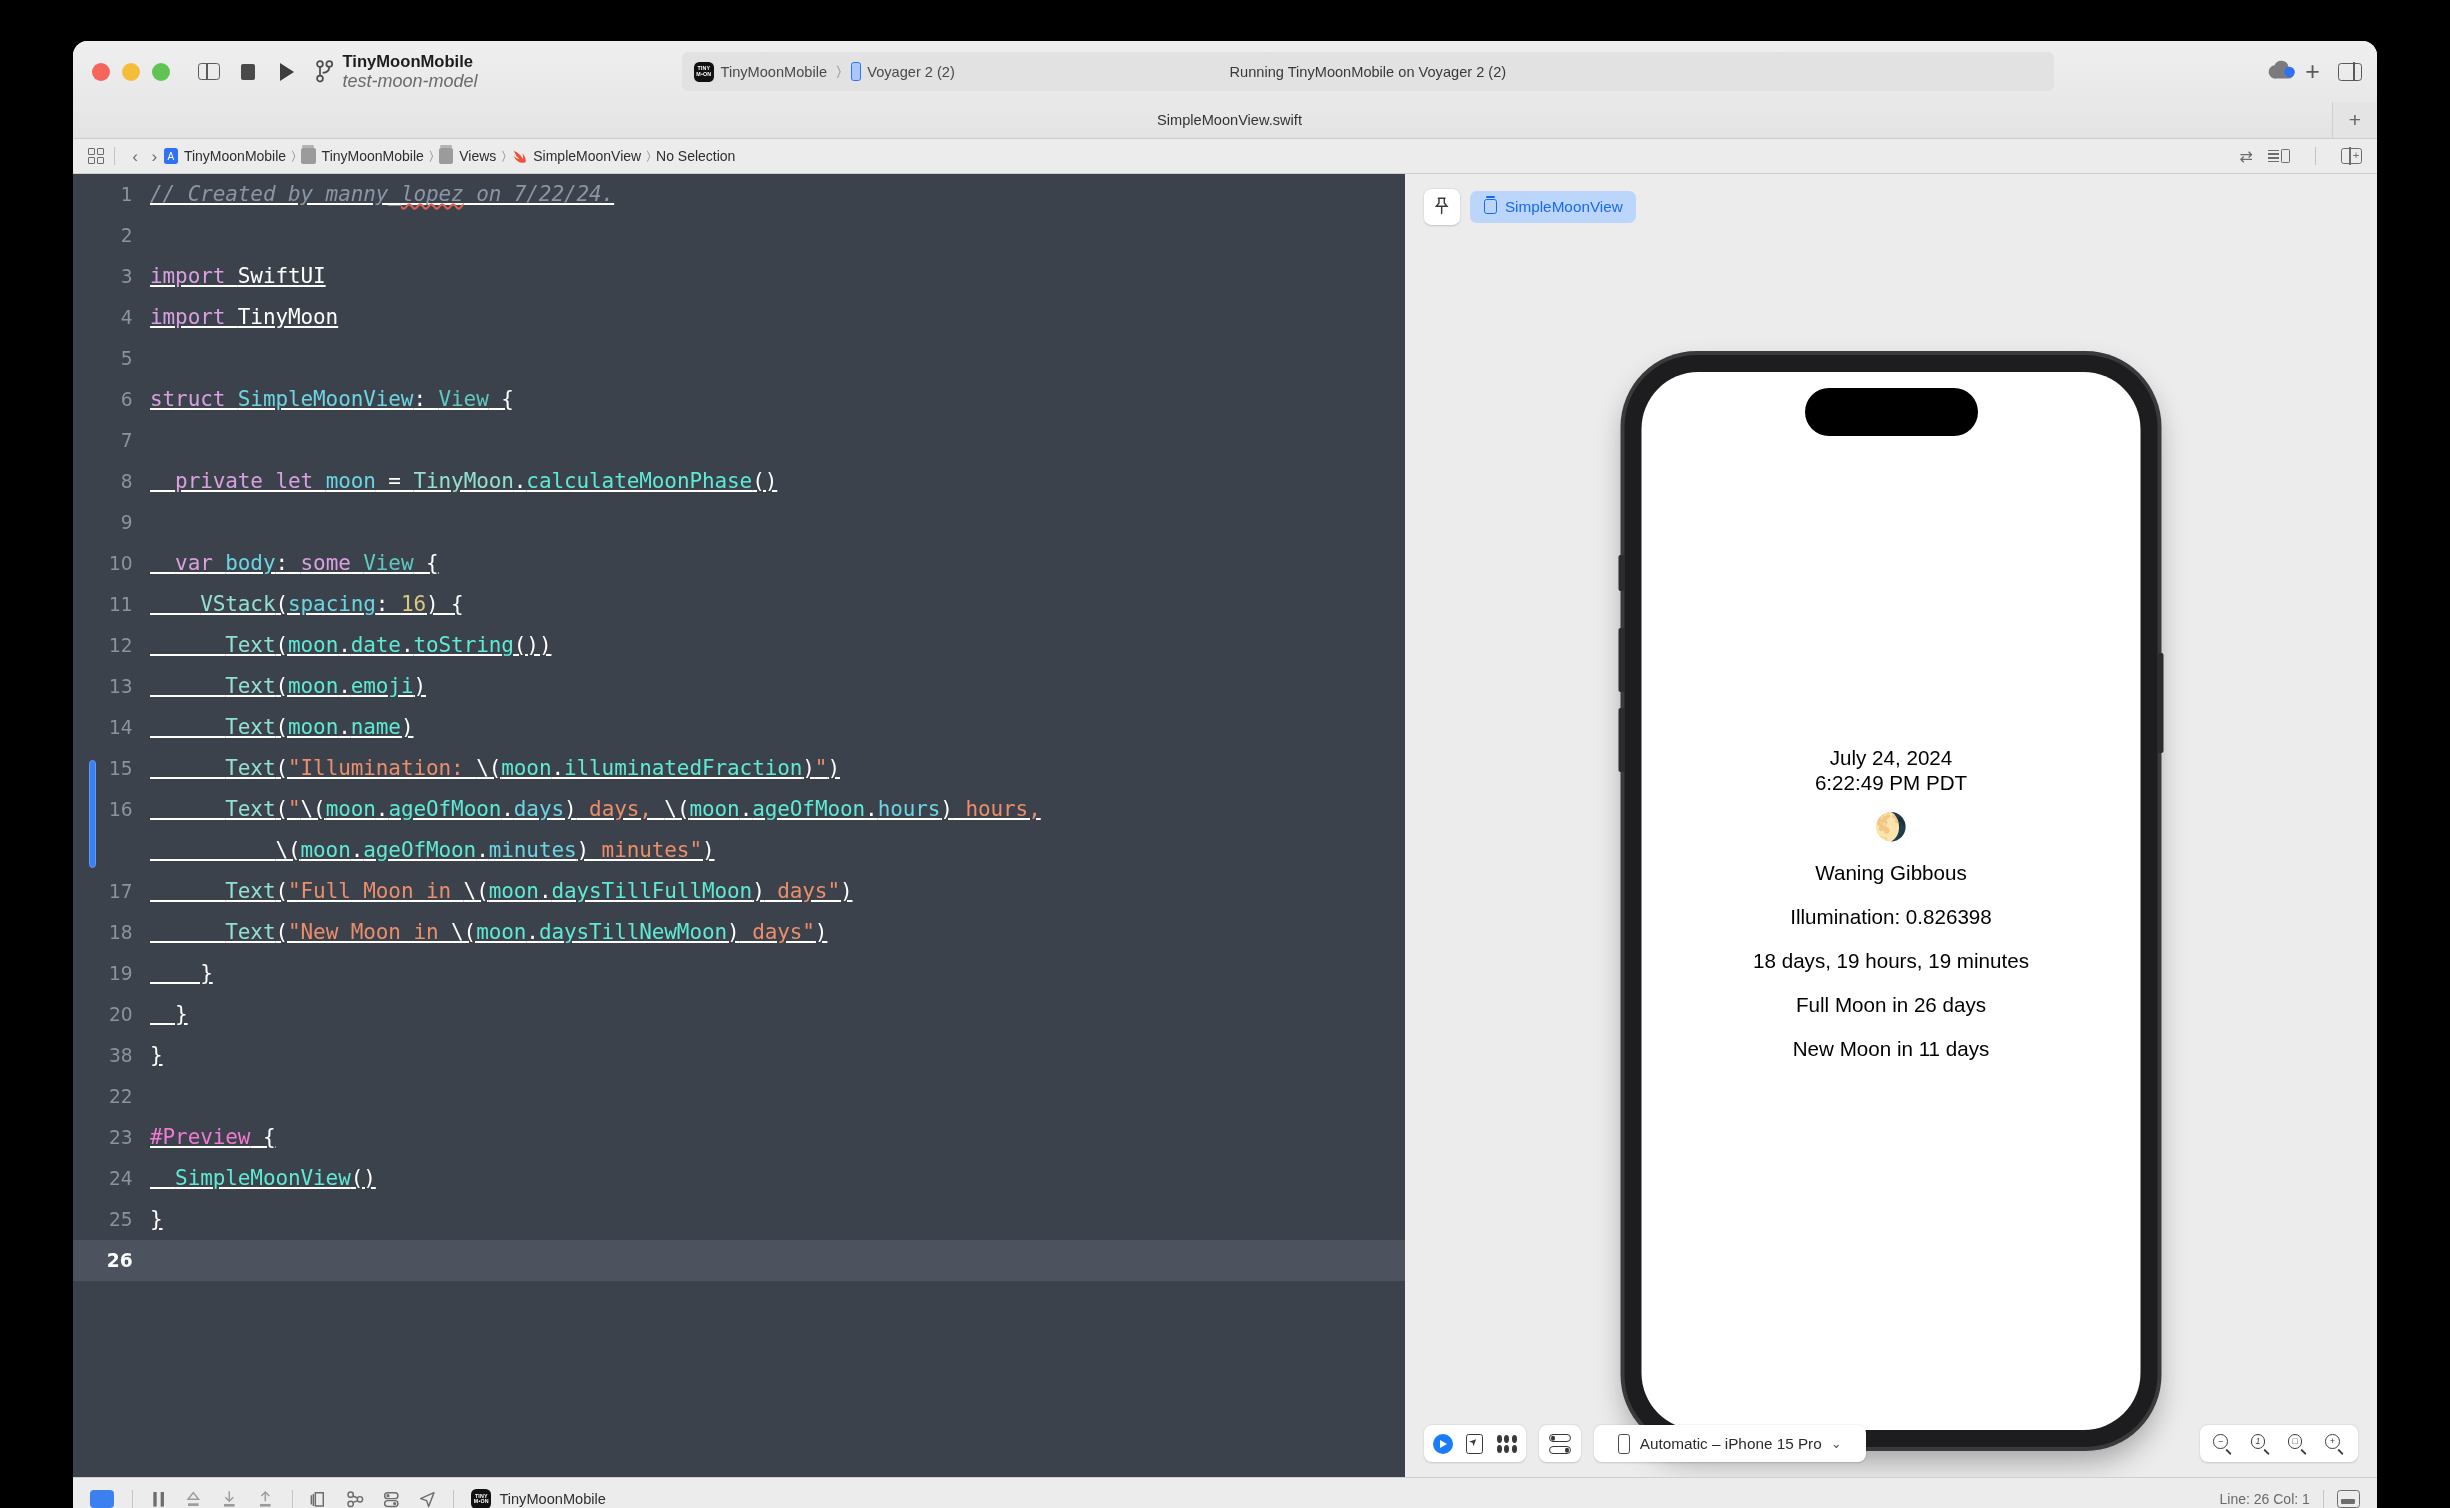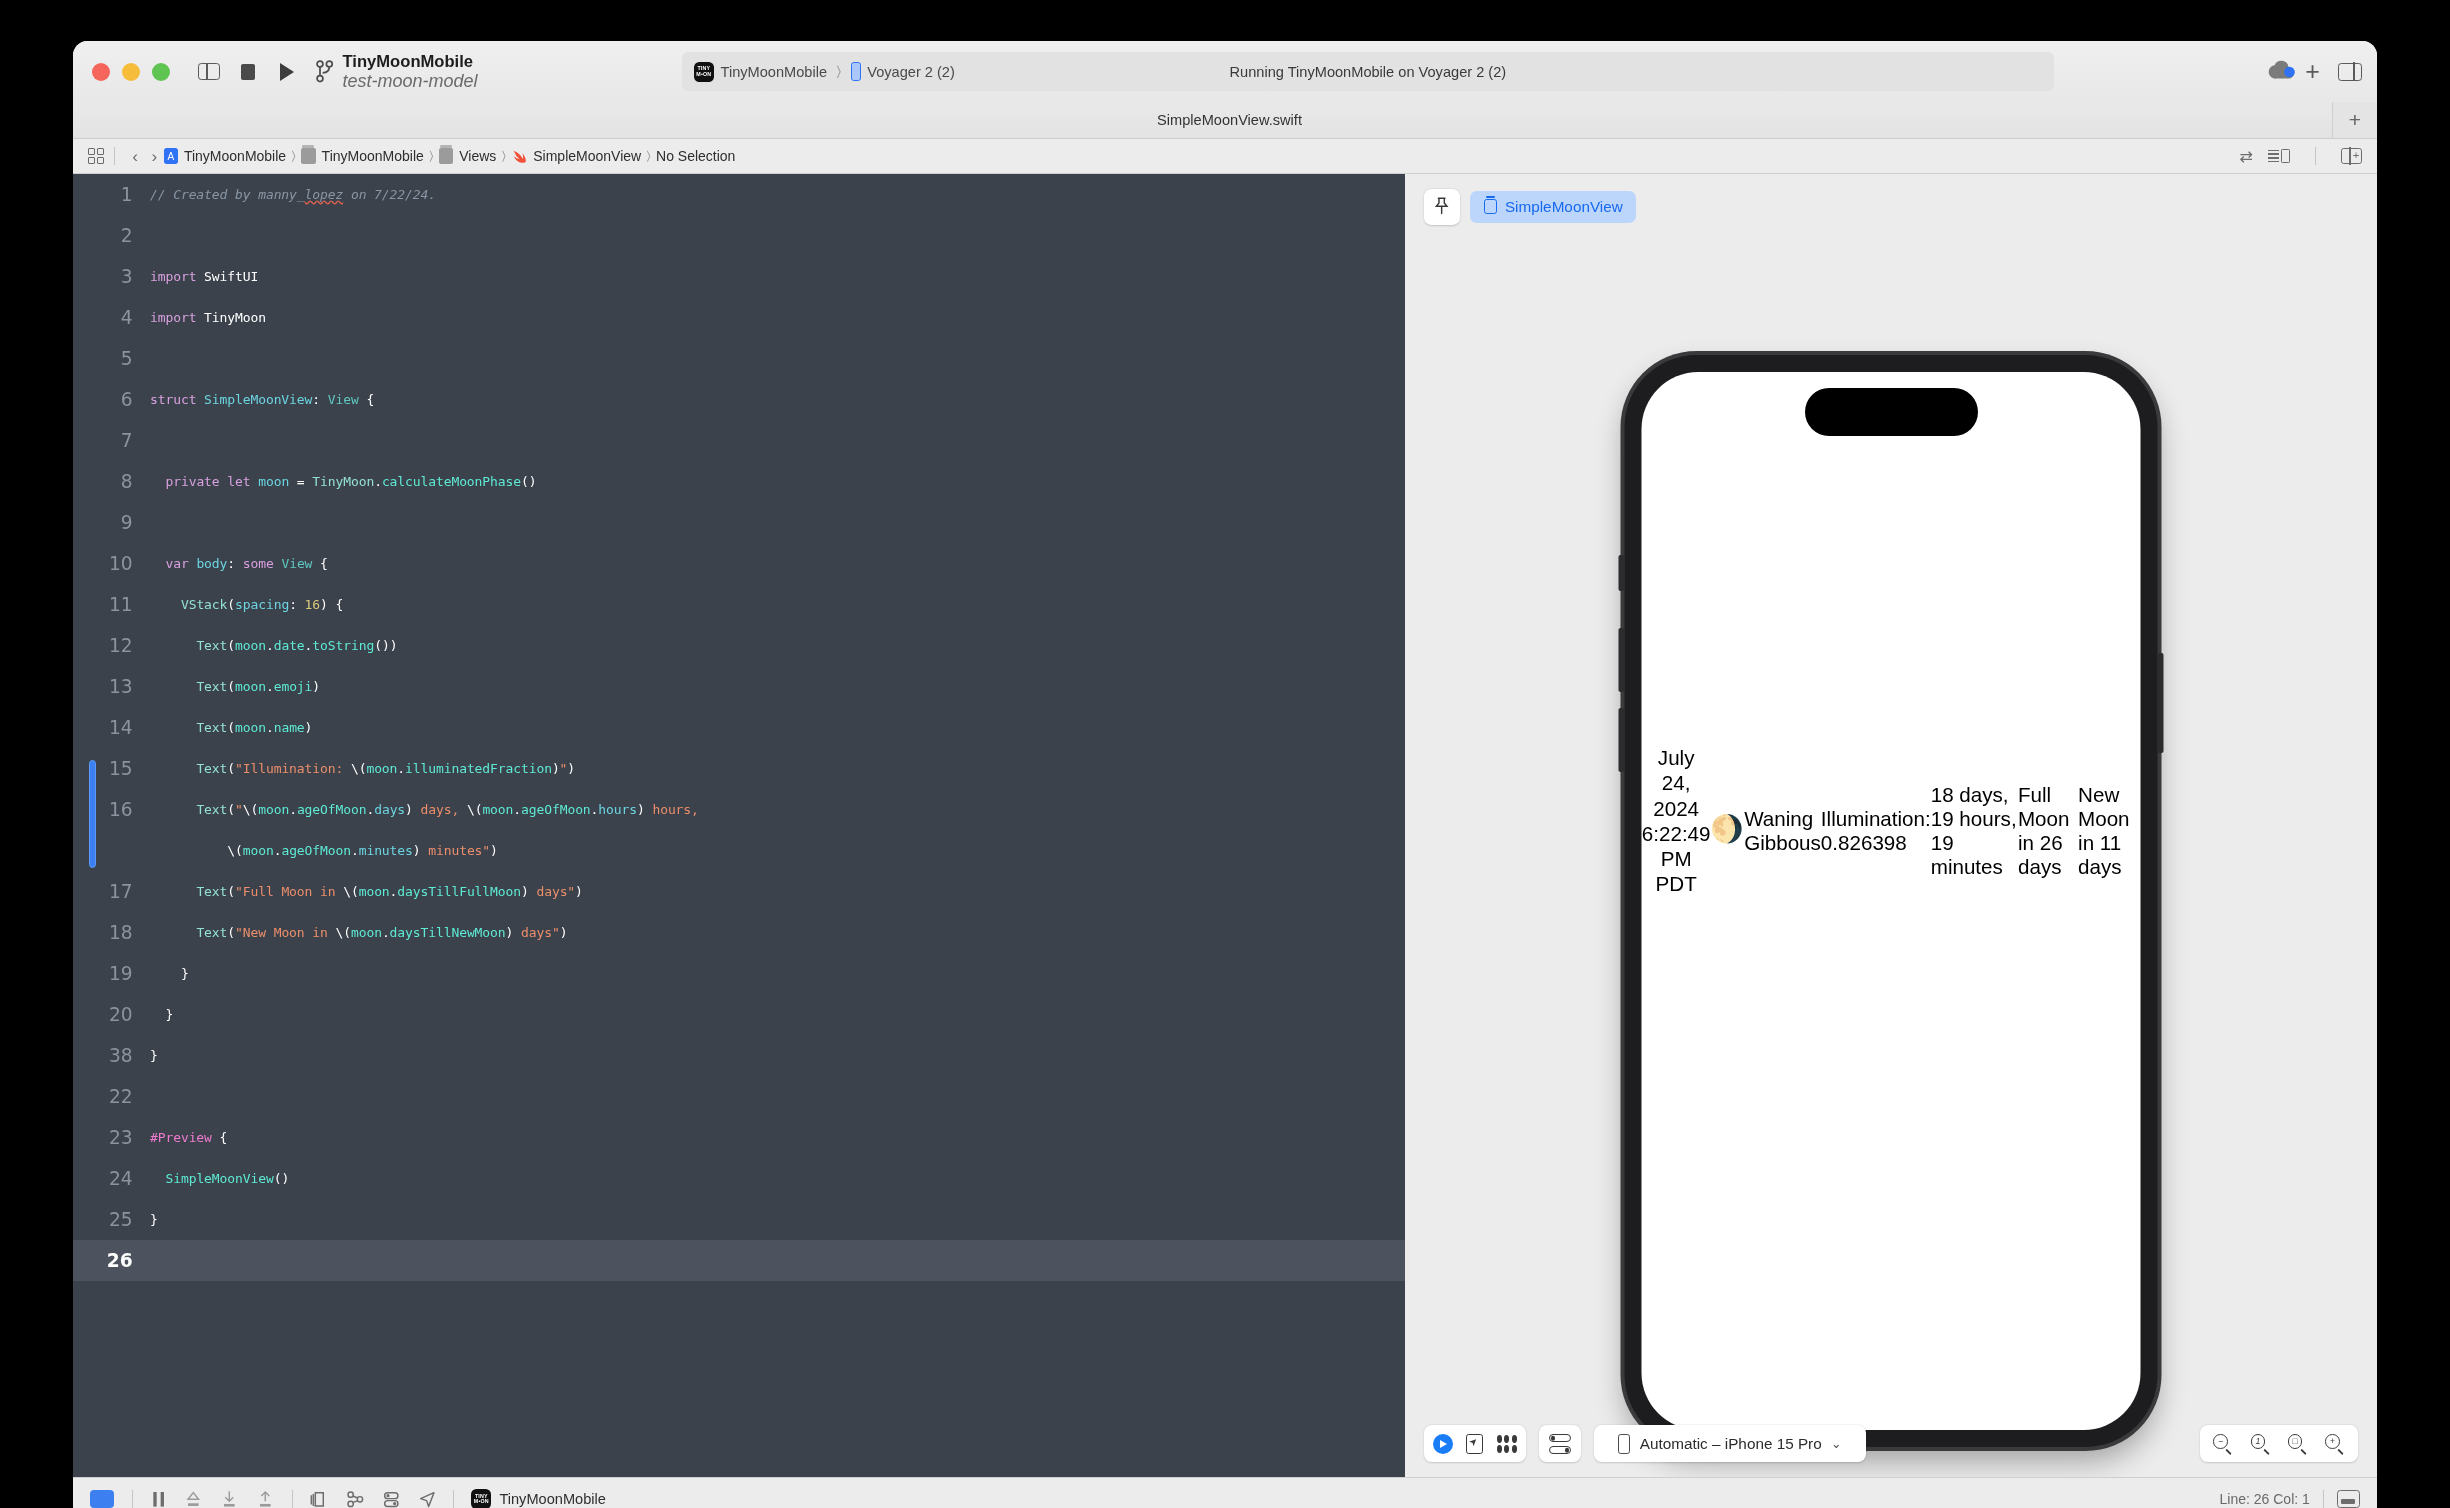--- a/index.html
+++ b/index.html
@@ -137,22 +137,22 @@
     background: #3b424c;
     position: relative; overflow: hidden;
     font-family: "DejaVu Sans Mono", monospace;
   }
   .code-row { display: flex; height: 41px; align-items: flex-start; }
   .code-row.cur { background: #4c535e; }
   .ln { width: 77px; flex: 0 0 77px; text-align: right; padding-right: 17.3px;
       color: #8b939e; font-size: 18.6px; line-height: 41px;
       font-family: "DejaVu Sans", sans-serif; }
   .code-row.cur .ln { color: #ffffff; font-weight: bold; }
-  .code { font-size: 13px; line-height: 41px; white-space: pre; color: #ffffff;
-      letter-spacing: -0.1px; }
+  .code { font-size: 21px; line-height: 41px; white-space: pre; color: #ffffff;
+      letter-spacing: -0.1px; text-decoration: underline; }
   .k  { color: #d9a0df; }            
   .ty { color: #93e0d0; }            
   .ty2{ color: #5fc9c0; }            
   .va { color: #6bd5e1; }            
   .st { color: #ec8e6a; }            
   .nu { color: #d9c97c; }            
   .cm { color: #8a96a5; font-style: italic; }
   .pp { color: #f07ad0; }            
   .fn { color: #5eead4; }            
   .esc{ color: #ffffff; }
@@ -186,21 +186,21 @@
       overflow: hidden; }
   #notch { position: absolute; left: 50%; transform: translateX(-50%); top: 16px;
       width: 173px; height: 48px; background: #000; border-radius: 27px; }
   .btn-side { position: absolute; background: #2c2c2e; border-radius: 2px; }
   #btn-mute { left: -6px; top: 200px; width: 6px; height: 36px; }
   #btn-up   { left: -6px; top: 273px; width: 6px; height: 64px; }
   #btn-down { left: -6px; top: 353px; width: 6px; height: 64px; }
   #btn-pwr  { right: -6px; top: 298px; width: 6px; height: 100px; }
 
   #app-content { position: absolute; left: 0; right: 0; top: 373px;
-      display: flex; align-items: center;
+      display: flex; flex-direction: column; align-items: center;
       font-family: "Liberation Sans", sans-serif; color: #000; }
   #app-date { font-size: 20.6px; text-align: center; line-height: 1.22; }
   #moon-emoji { font-size: 27px; margin-top: 18.6px; line-height: 1; }
   .app-line { font-size: 20.6px; margin-top: 20px; }
 
   #pv-bottom { position: absolute; left: 18.6px; bottom: 14.6px; right: 18.6px;
       display: flex; align-items: center; gap: 13.3px; }
   .pill { background: #fff; border-radius: 8px; height: 37px; display: flex;
       align-items: center; box-shadow: 0 0.7px 2px rgba(0,0,0,.17); padding: 0 9.3px;
       gap: 13.3px; }

